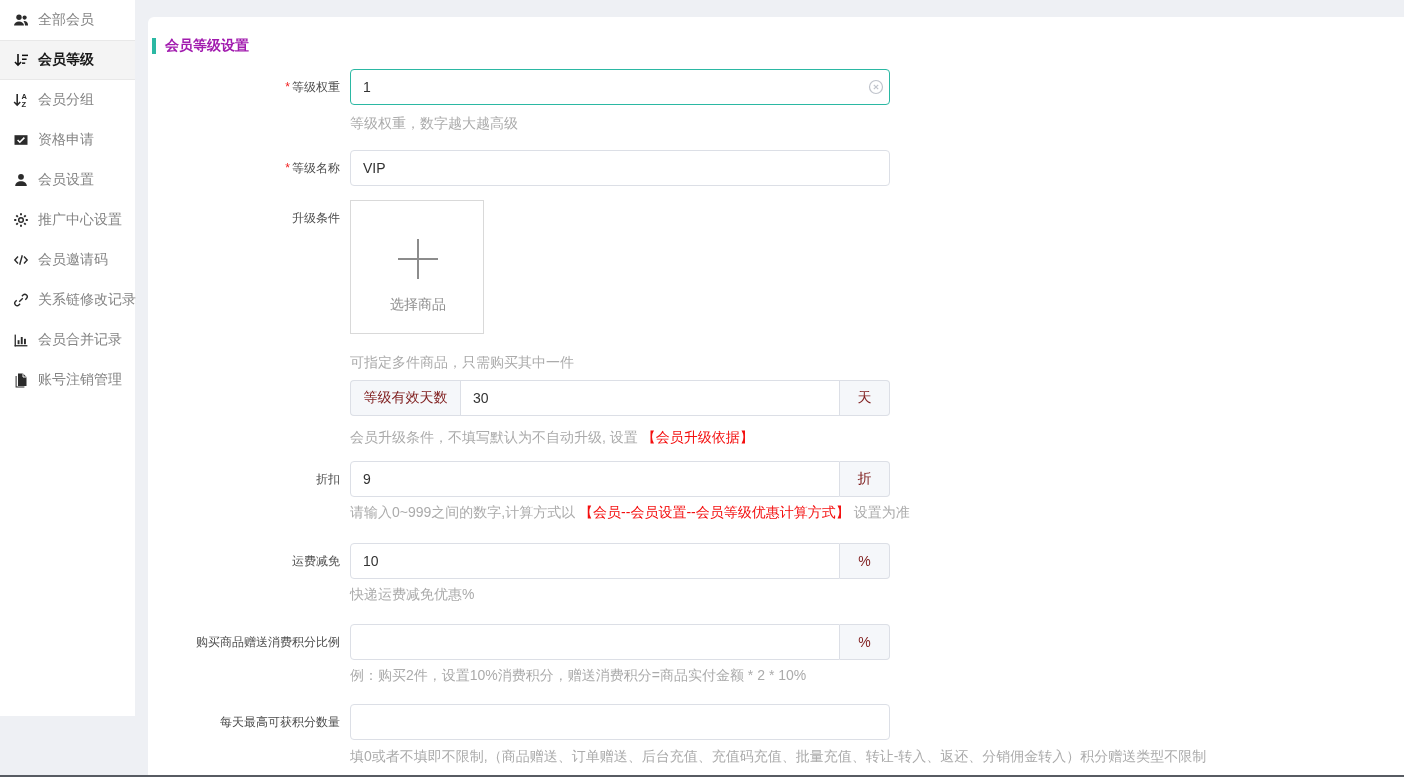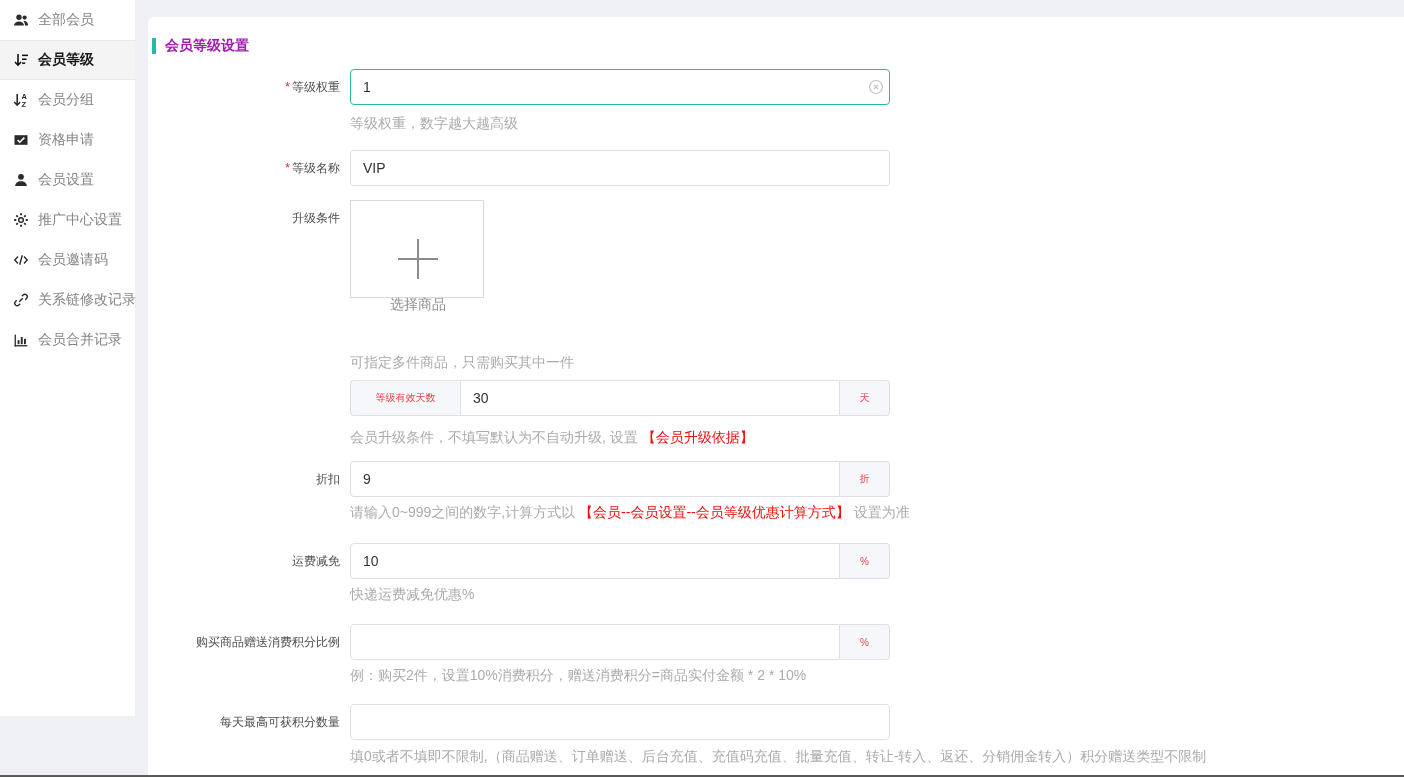--- a/index.html
+++ b/index.html
@@ -23,29 +23,29 @@
 
   .sec-title{position:absolute;left:4px;top:20px;display:flex;align-items:center;}
   .sec-title .bar{width:4px;height:16px;background:#2bb8a3;margin-right:9px;}
   .sec-title .txt{font-size:14px;font-weight:bold;color:#a21caf;}
   .f-label{position:absolute;left:0;width:192px;text-align:right;font-size:12px;color:#4d4d4d;line-height:36px;white-space:nowrap;}
   .star{color:#f12020;margin-right:2px;}
   .inp{position:absolute;left:202px;height:36px;box-sizing:border-box;border:1px solid #dcdfe6;border-radius:4px;background:#fff;font-size:14px;color:#333;padding:0 12px;outline:none;font-family:inherit;}
   .inp.full{width:540px;}
   .inp.w-suffix{width:490px;border-radius:4px 0 0 4px;}
   .inp.focused{border-color:#2bb8a3;}
-  .addon{position:absolute;height:36px;box-sizing:border-box;background:#f5f7fa;border:1px solid #dcdfe6;color:#ef4444;font-size:10px;display:flex;align-items:center;justify-content:center;}
+  .addon{position:absolute;height:36px;box-sizing:border-box;background:#f5f7fa;border:1px solid #dcdfe6;color:#7f1d1d;font-size:14px;display:flex;align-items:center;justify-content:center;}
   .addon.suffix{left:692px;width:50px;border-left:none;border-radius:0 4px 4px 0;}
   .addon.prefix{left:202px;width:110px;border-right:none;border-radius:4px 0 0 4px;}
   .inp.grouped{left:312px;width:380px;border-radius:0;}
   .help{position:absolute;left:202px;font-size:14px;color:#ababab;line-height:15px;white-space:nowrap;}
   .red{color:#f40f0f;}
   .clear-ic{position:absolute;left:720px;top:62px;width:16px;height:16px;cursor:pointer;z-index:3;}
 
-  .upload-box{position:absolute;left:202px;width:134px;height:98px;box-sizing:border-box;border:1px solid #d9d9d9;background:#fff;cursor:pointer;}
+  .upload-box{position:absolute;left:202px;width:134px;height:134px;box-sizing:border-box;border:1px solid #d9d9d9;background:#fff;cursor:pointer;}
   .plus{position:absolute;left:47px;top:38px;width:40px;height:40px;}
   .plus::before{content:"";position:absolute;left:0;top:19px;width:40px;height:2px;background:#8c8c8c;}
   .plus::after{content:"";position:absolute;left:19px;top:0;width:2px;height:40px;background:#8c8c8c;}
   .upload-txt{position:absolute;left:0;width:134px;top:95px;text-align:center;font-size:14px;color:#8f8f8f;}
 </style>
 </head>
 <body>
 
 <div class="page">
 
@@ -129,20 +129,30 @@
       <span class="icn">
         <svg viewBox="0 0 16 16" fill="currentColor">
             <rect x="1.6" y="2.6" width="1.3" height="11.8"></rect>
             <rect x="1.6" y="13.1" width="12.8" height="1.3"></rect>
             <rect x="4.6" y="8.2" width="1.9" height="4"></rect>
             <rect x="7.8" y="5" width="1.9" height="7.2"></rect>
             <rect x="11" y="6.8" width="1.9" height="5.4"></rect>
           </svg>
       </span>
       <span class="lbl">会员合并记录</span>
+    </div>
+    <div class="side-item">
+      <span class="icn">
+        <svg viewBox="0 0 16 16" fill="currentColor">
+            <path d="M5 1.5h5l3.5 3.5v9H5z"></path>
+            <path d="M10 1.5V5h3.5" fill="none" stroke="#fff" stroke-width="1"></path>
+            <path d="M3.6 4v10.6h7.8v1H2.6V4z"></path>
+          </svg>
+      </span>
+      <span class="lbl">账号注销管理</span>
     </div>
   </div>
 
   <div class="card">
 
     <div class="sec-title">
       <span class="bar"></span>
       <span class="txt">会员等级设置</span>
     </div>
 

